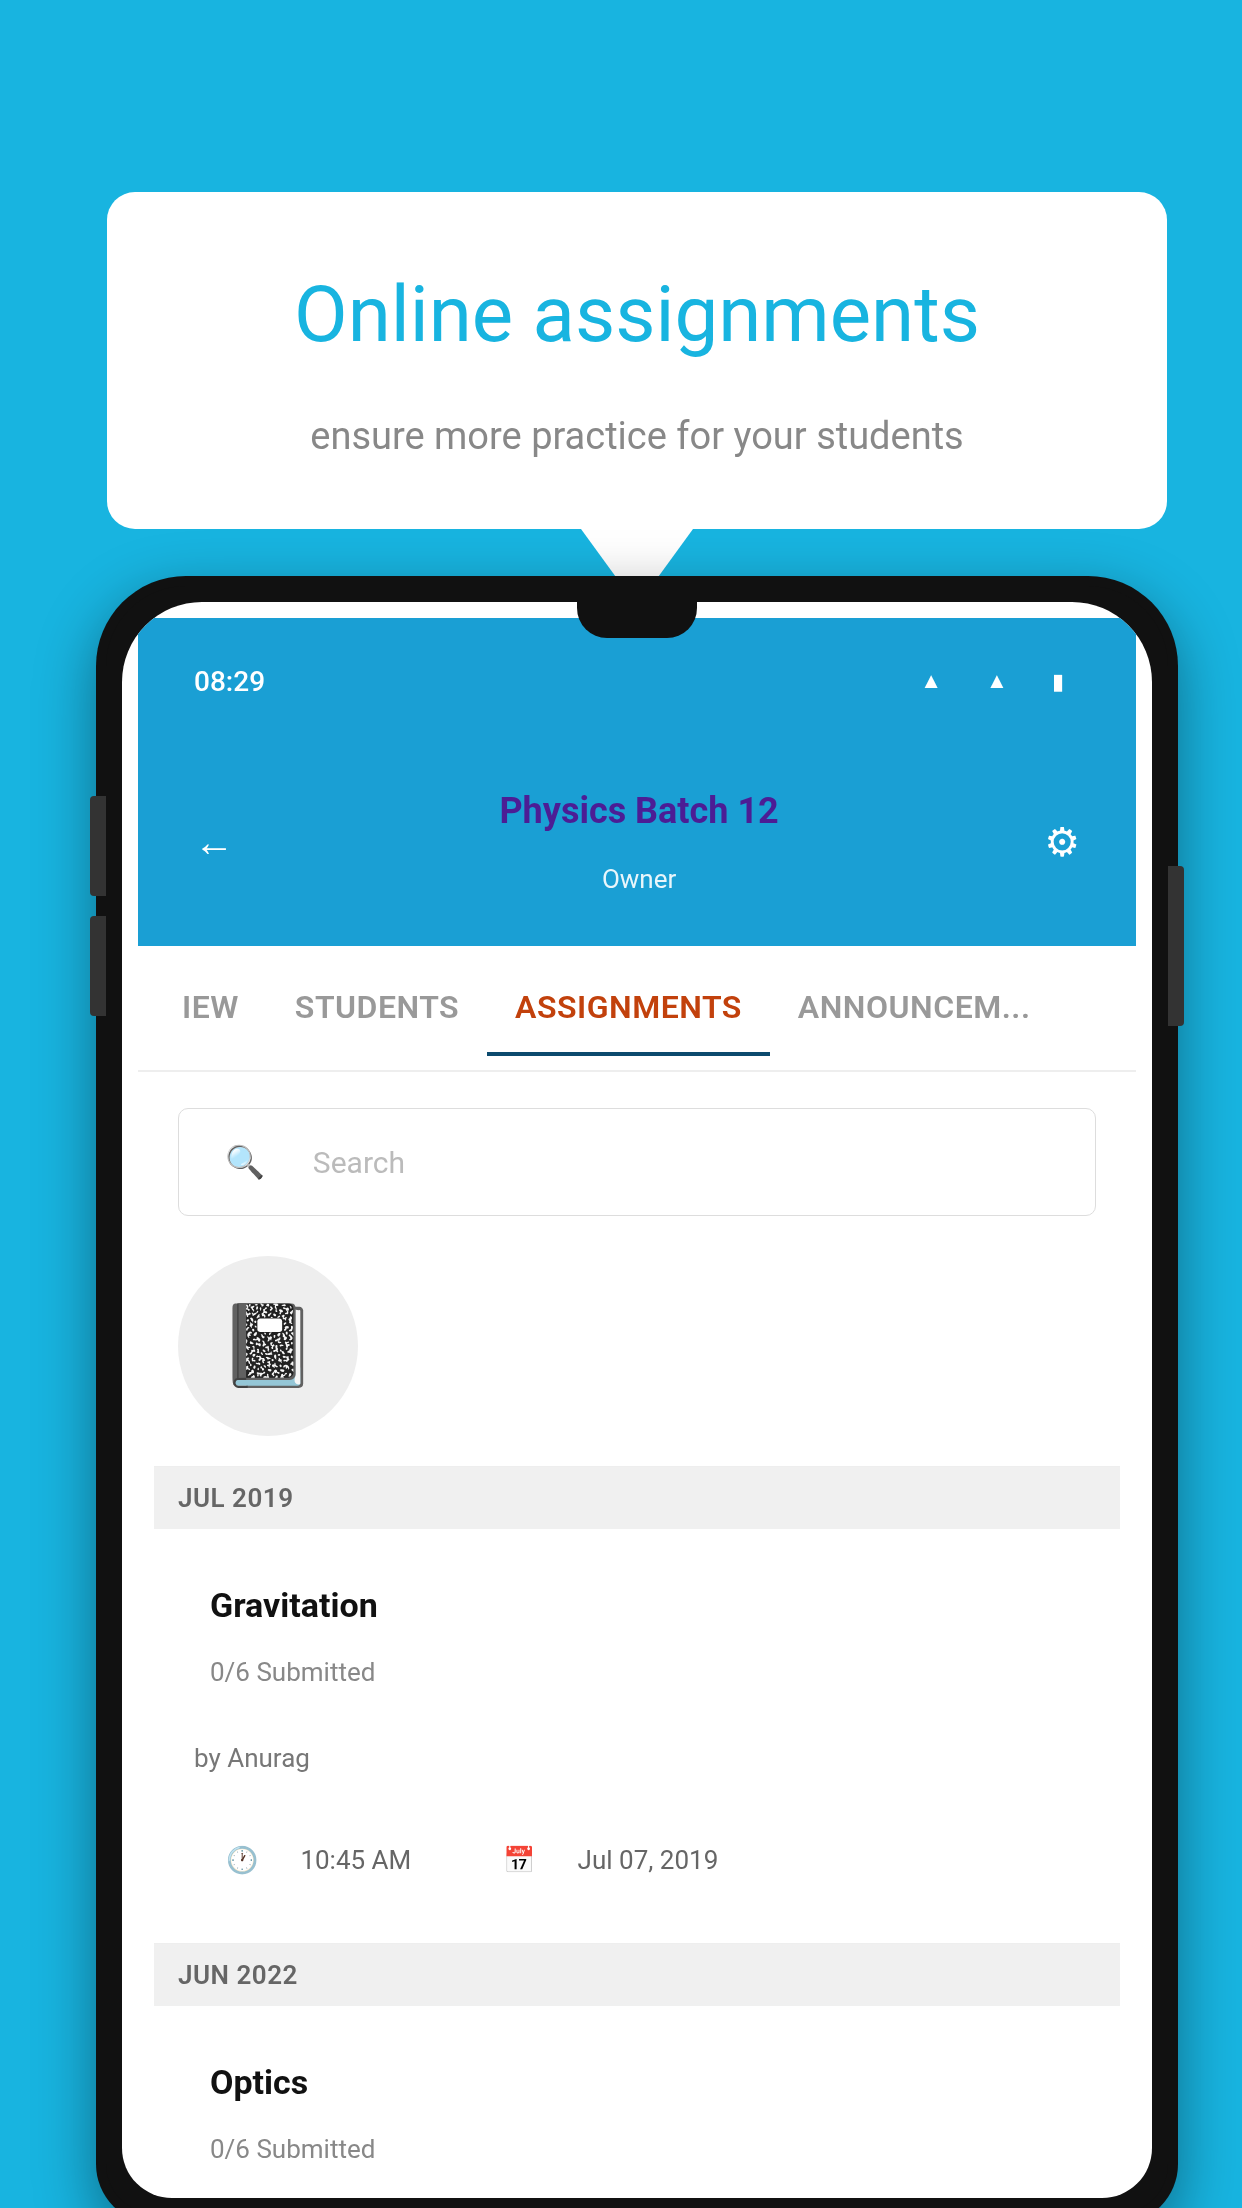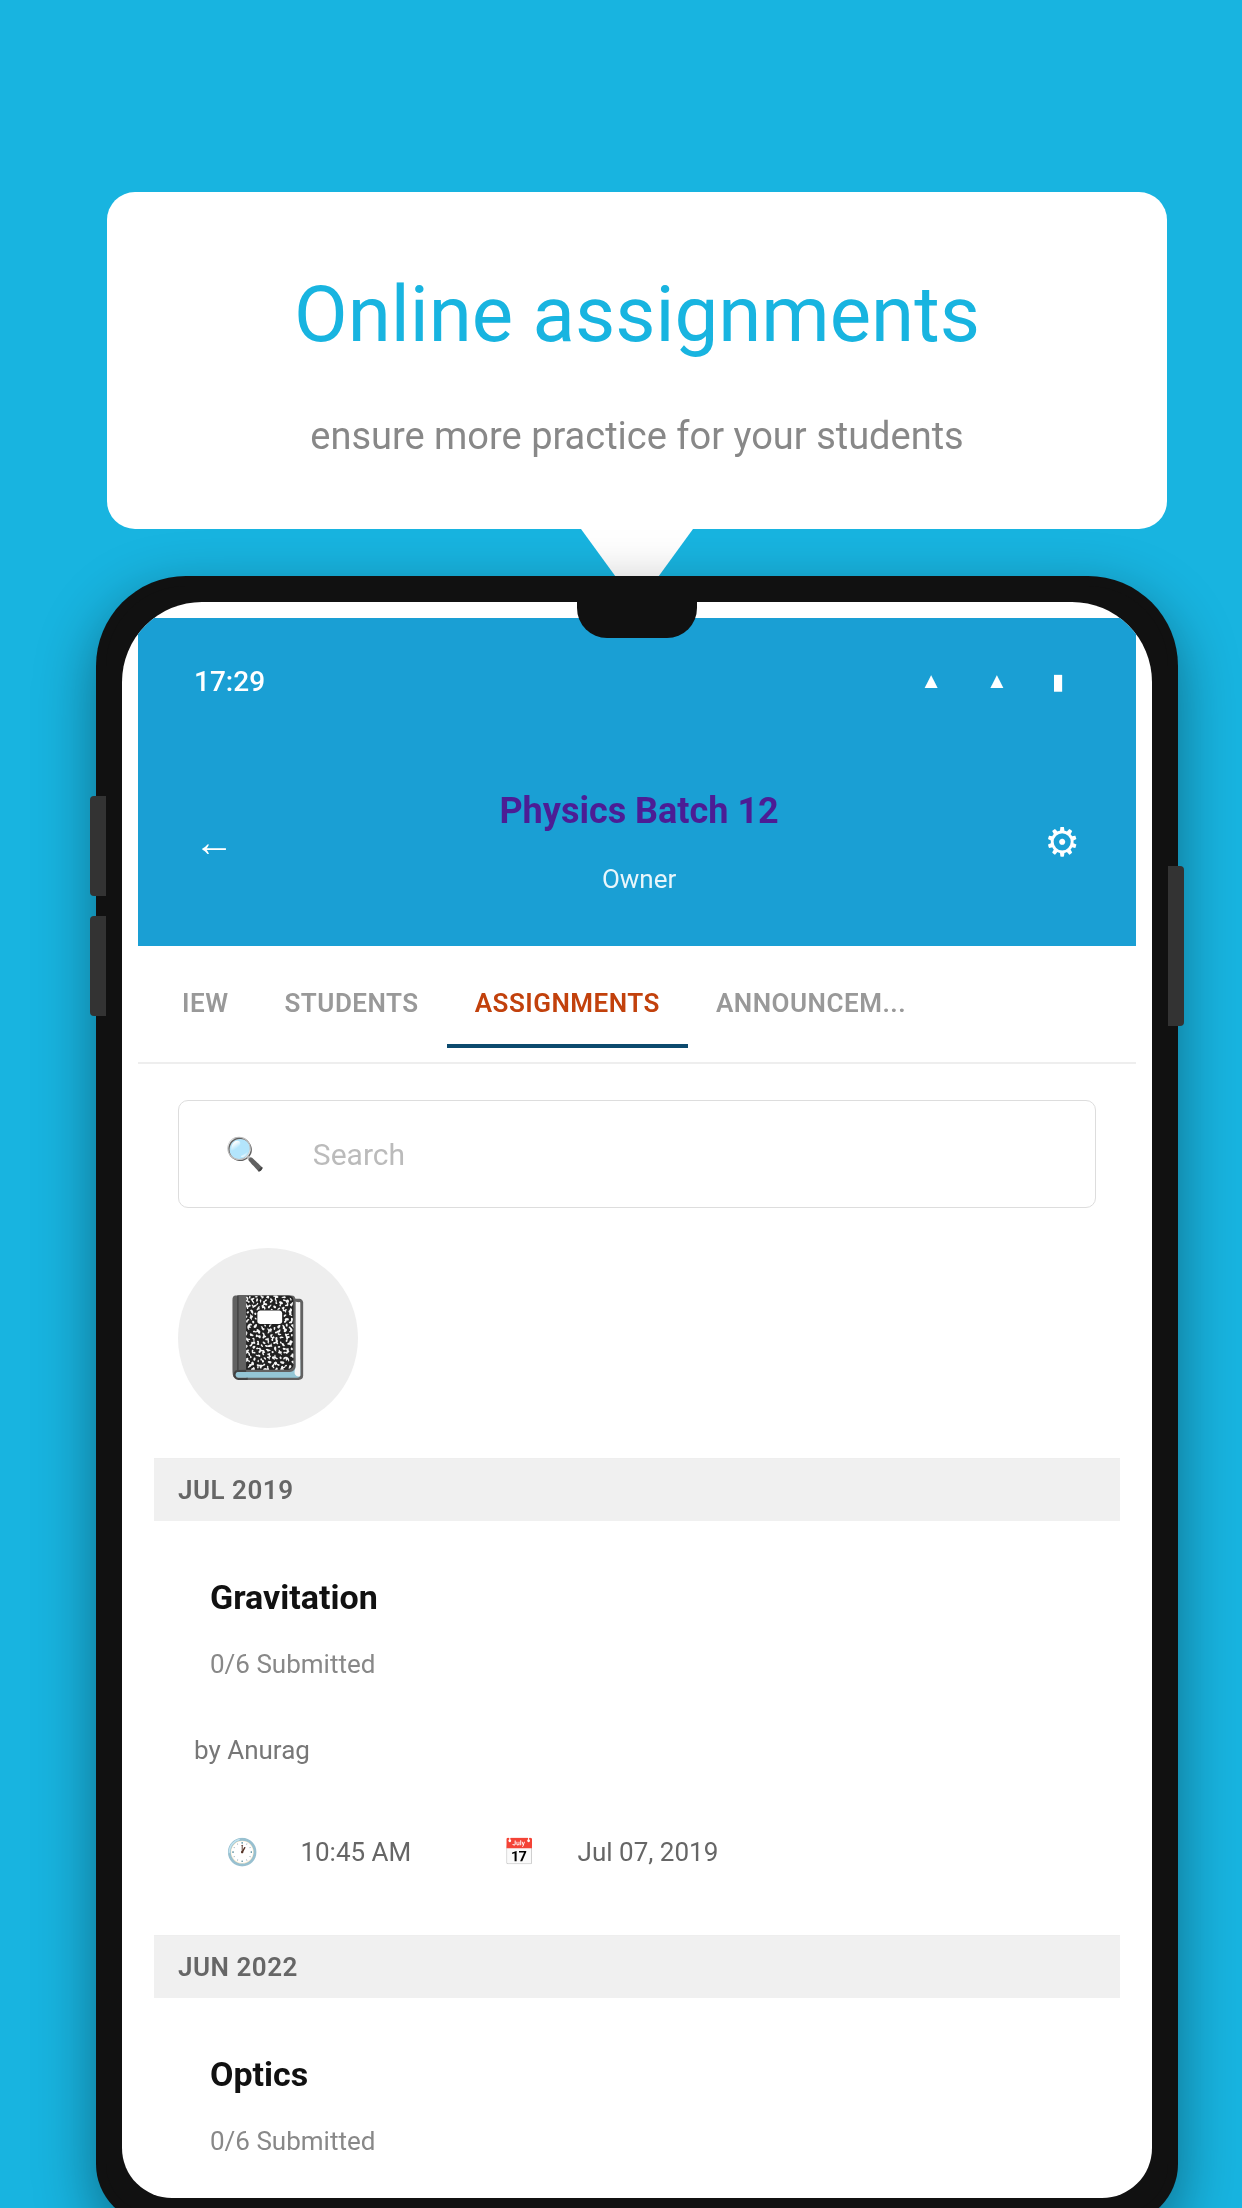--- a/index.html
+++ b/index.html
@@ -155,21 +155,21 @@
     
     .tabs-bar {
       background: white;
       display: flex;
       border-bottom: 2px solid #eee;
       overflow: hidden;
     }
 
     .tab-item {
       padding: 26px 28px;
-      font-size: 26px;
+      font-size: 32px;
       font-weight: 600;
       color: #999;
       cursor: pointer;
       white-space: nowrap;
       letter-spacing: 0.5px;
     }
 
     .tab-item.active {
       color: #c2410c;
       border-bottom: 4px solid #0c4a6e;
@@ -372,21 +372,21 @@
   <div class="phone-btn-left2"></div>
   <div class="phone-btn-right"></div>
 
   <div class="phone-screen-wrapper">
 
     <div class="notch"></div>
 
     <div class="phone-screen">
 
       <div class="status-bar">
-        <span class="status-time">17:29</span>
+        <span class="status-time">08:29</span>
         <div class="status-icons">
           <span>▲</span>
           <span>▲</span>
           <span>▮</span>
         </div>
       </div>
 
       <div class="app-header">
         <span class="back-arrow">←</span>
         <div class="header-title-area">

